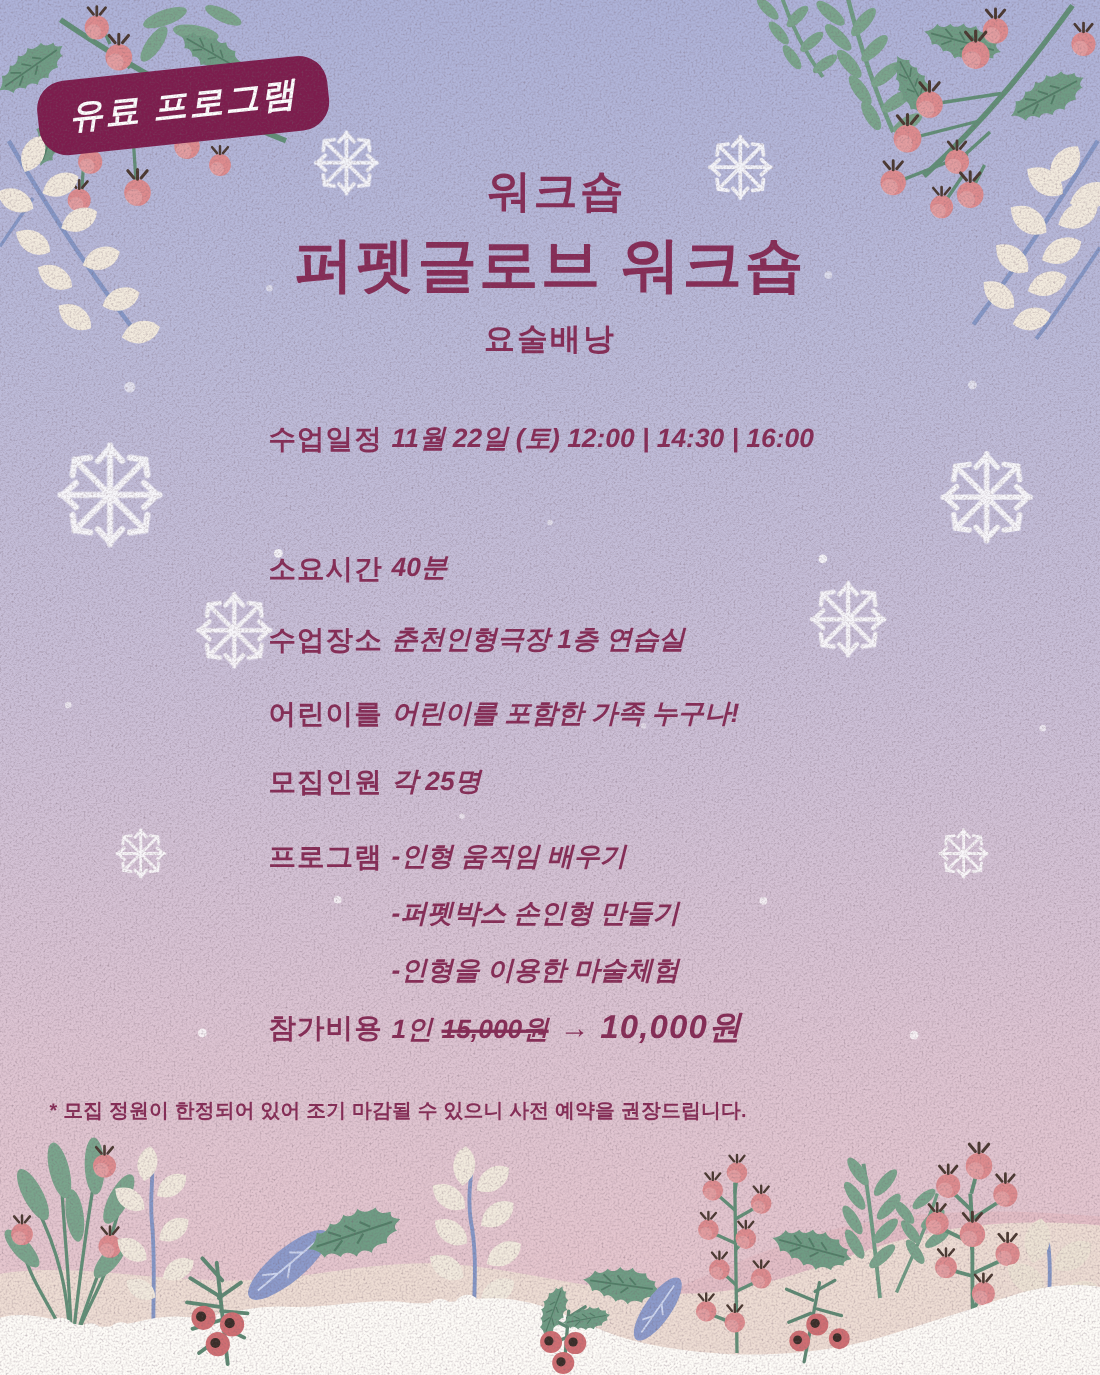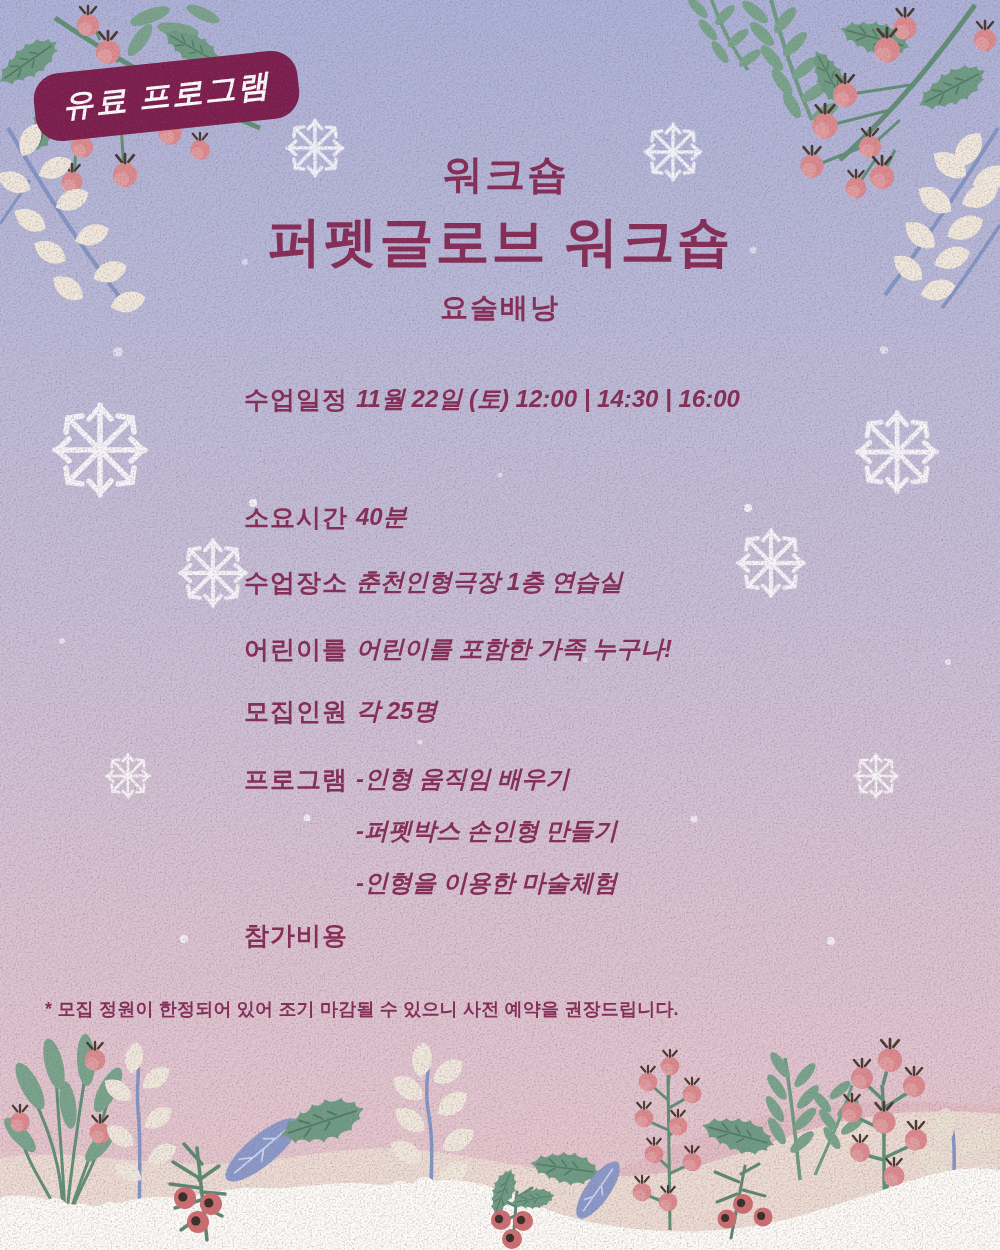--- a/index.html
+++ b/index.html
@@ -258,20 +258,23 @@
     <div class="label">프로그램</div>
     <div class="value">
       <div class="vline">-인형 움직임 배우기</div>
       <div class="vline">-퍼펫박스 손인형 만들기</div>
       <div class="vline">-인형을 이용한 마술체험</div>
     </div>
   </div>
 
   <div class="row row-price">
     <div class="label">참가비용</div>
+    <div class="value price-value">
+      <span>1인</span><span class="old-price">15,000원</span><span class="price-arrow">→</span><span class="new-price">10,000원</span>
+    </div>
   </div>
 
   <div class="footnote">* 모집 정원이 한정되어 있어 조기 마감될 수 있으니 사전 예약을 권장드립니다.</div>
 
   <svg class="decor decor-bottom" width="1000" height="260" viewBox="0 0 1000 260">
     <g>
       <path d="M560,205 C640,172 720,128 820,116 C890,108 950,112 1000,116 L1000,260 L560,260 Z" fill="#e2bdc5"></path>
     </g>
     <g>
       <path d="M0,168 C60,158 120,172 200,174 C280,176 340,152 420,160 C490,167 540,185 620,186 C700,187 760,150 840,132 C900,119 960,120 1000,124 L1000,260 L0,260 Z" fill="#eddcd3"></path>

